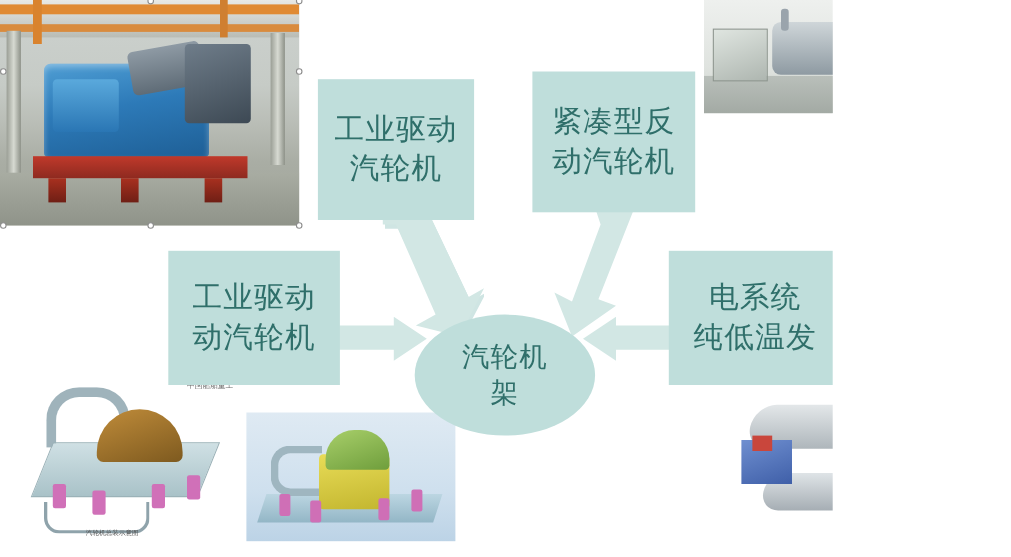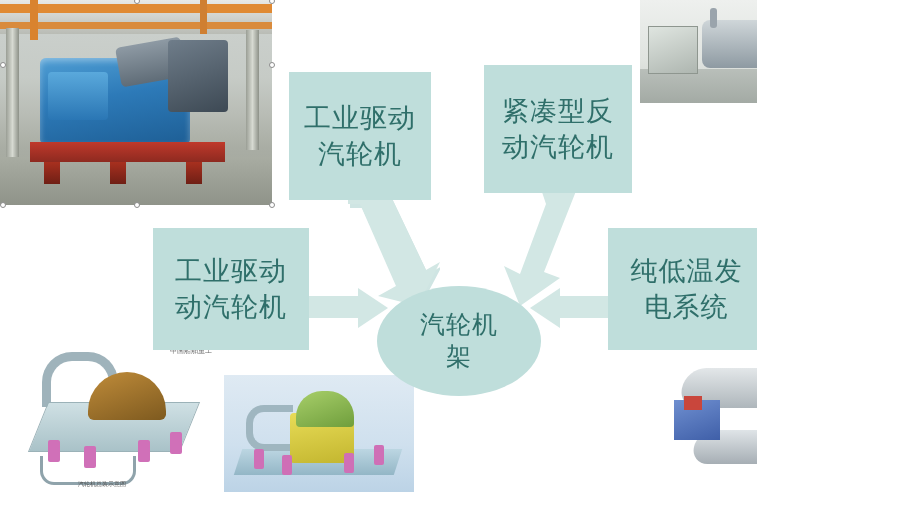--- a/index.html
+++ b/index.html
@@ -389,22 +389,22 @@
 
   <div class="node" id="node-impulse">
     <div>
       <div>工业驱动</div>
       <div>动汽轮机</div>
     </div>
   </div>
 
   <div class="node" id="node-lowtemp">
     <div>
+      <div>电系统</div>
       <div>纯低温发</div>
-      <div>电系统</div>
     </div>
   </div>
 
   <div class="node-center">
     <div>
       <div>汽轮机</div>
       <div>架</div>
     </div>
   </div>
 

